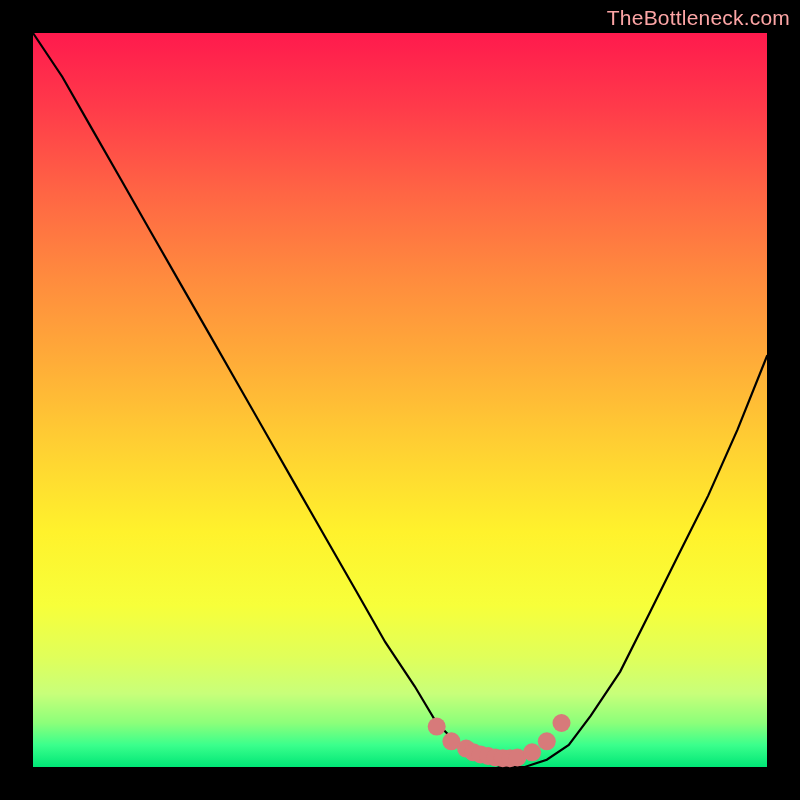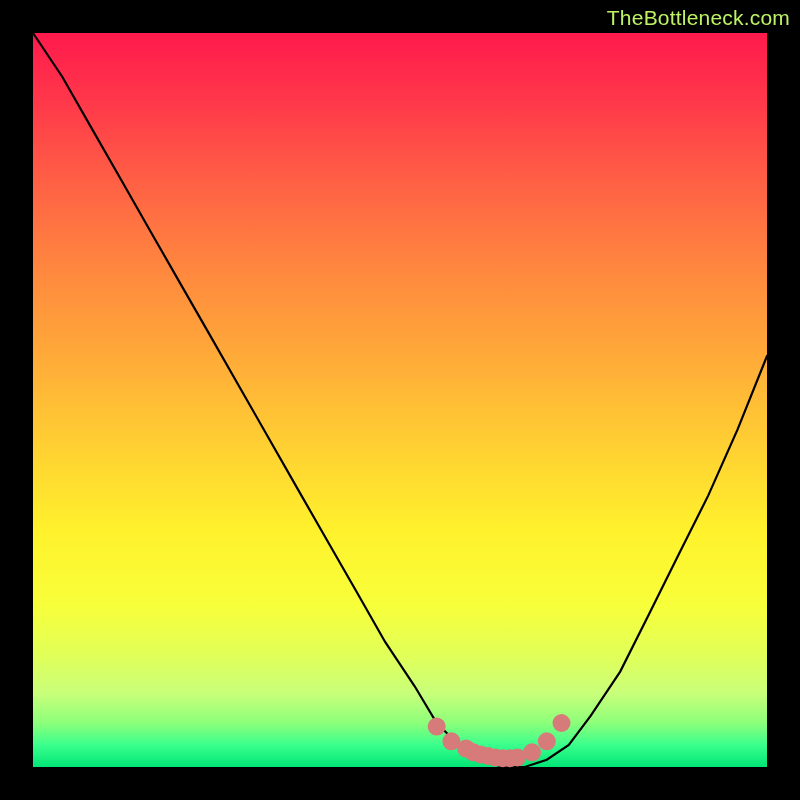--- a/index.html
+++ b/index.html
@@ -47,21 +47,21 @@
     left: 0;
     top: 0;
     width: 734px;
     height: 734px;
     overflow: visible;
   }
   .watermark {
     position: absolute;
     top: 6px;
     right: 10px;
-    color: #bef264;
+    color: #fca5a5;
     font-size: 21px;
     letter-spacing: 0.2px;
     user-select: none;
   }
 </style>
 </head>
 <body>
 
 <div class="frame">
 

